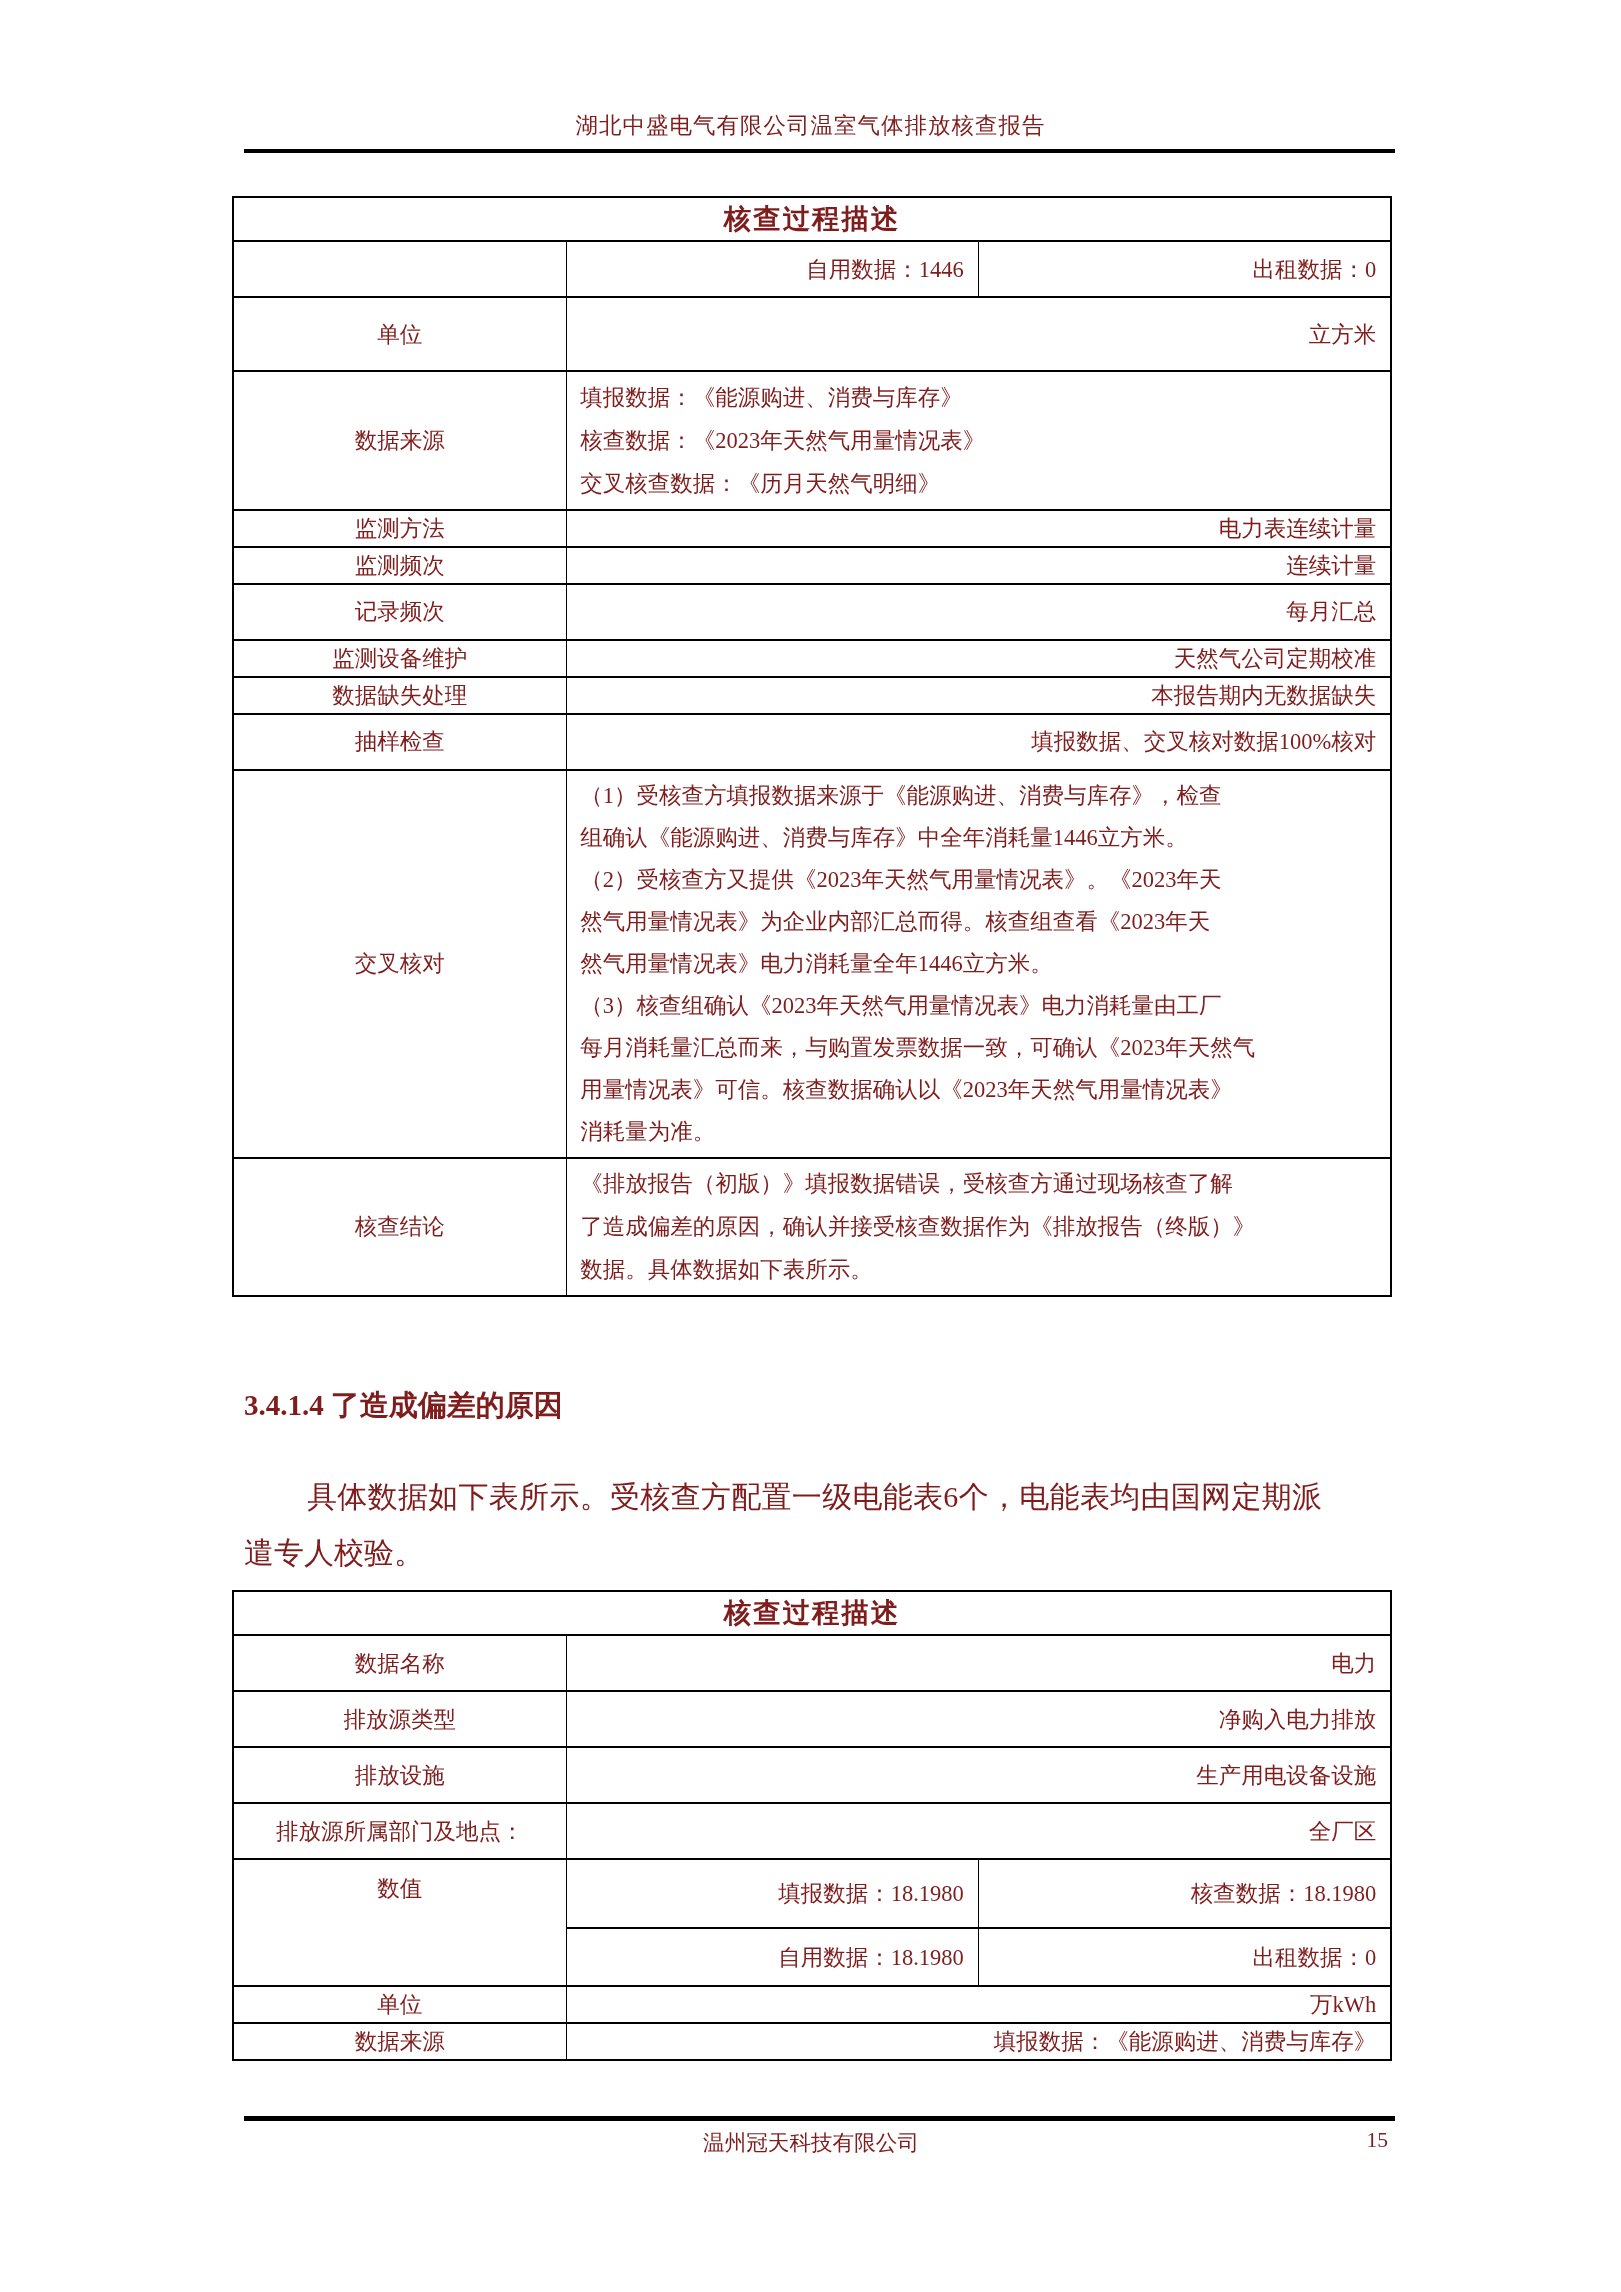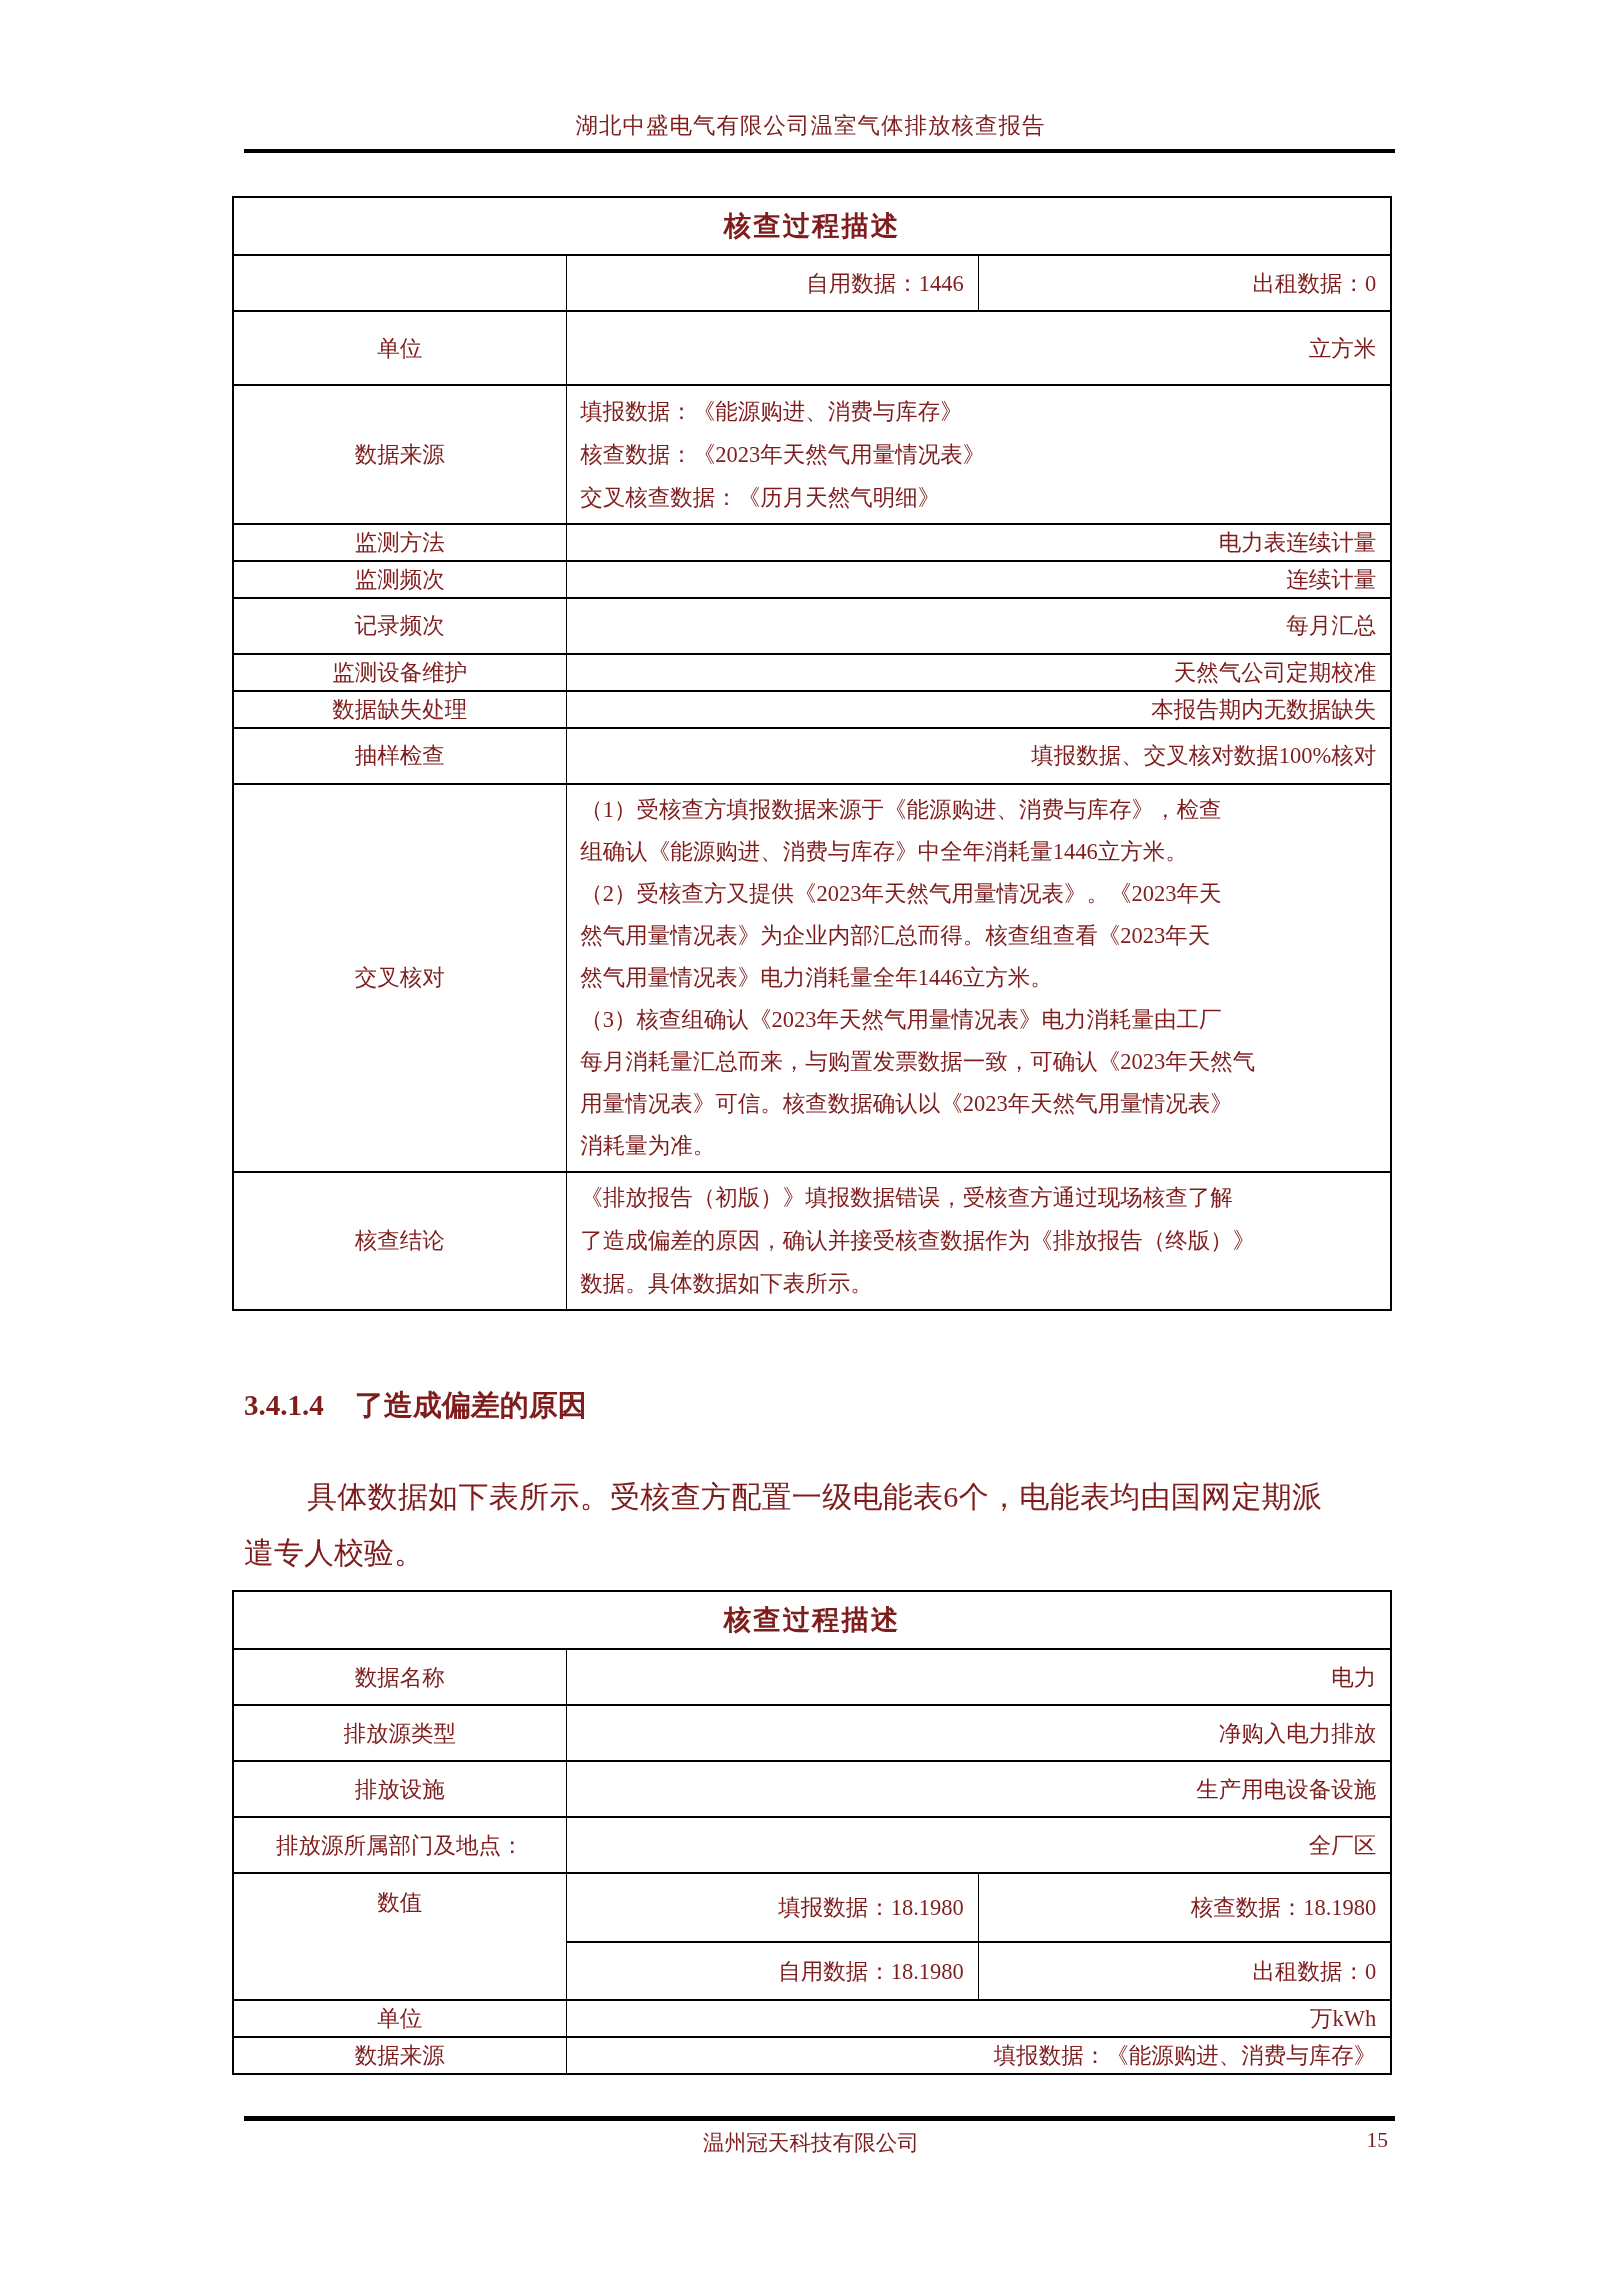--- a/index.html
+++ b/index.html
@@ -58,39 +58,39 @@
     font-family:"Liberation Sans","DejaVu Sans",sans-serif;
     font-size:27.4px; letter-spacing:2px;
   }
   td.lbl { text-align:center;margin-top:9px; }
   td.val { text-align:right; padding:2px 13.7px; }
   td.val-lines { text-align:left; padding:3.9px 13.7px; }
   .val-lines > div { line-height:43px; }
   .val-lines-tight > div { line-height:42px; }
   td.num-label { vertical-align:top; padding-top:12.7px; }
 
-  tr.h50  { height:58px; }
+  tr.h50  { height:44px; }
   tr.h55  { height:69px; }
   tr.h56  { height:37px; }
   tr.h57  { height:56px; }
   tr.h59  { height:58px; }
   tr.h75  { height:74px; }
   tr.h132 { height:129px; }
   tr.h390 { height:382px; }
 
   
   .section-heading {
     position:absolute; top:1386px; left:244px;
     font-weight:bold; font-size:29px;
     font-family:"Liberation Sans","DejaVu Sans",sans-serif;
     white-space:nowrap;
   }
   .section-heading .sec-no {
     font-family:"Liberation Serif","DejaVu Serif",serif;
-    margin-right:31px;
+    margin-right:7px;
   }
   .body-paragraph {
     position:absolute; top:1469px; left:244px; width:1078px;
     font-size:30px; line-height:56px;
     text-indent:63px; text-align:justify;
   }
 </style>
 </head>
 <body>
 

